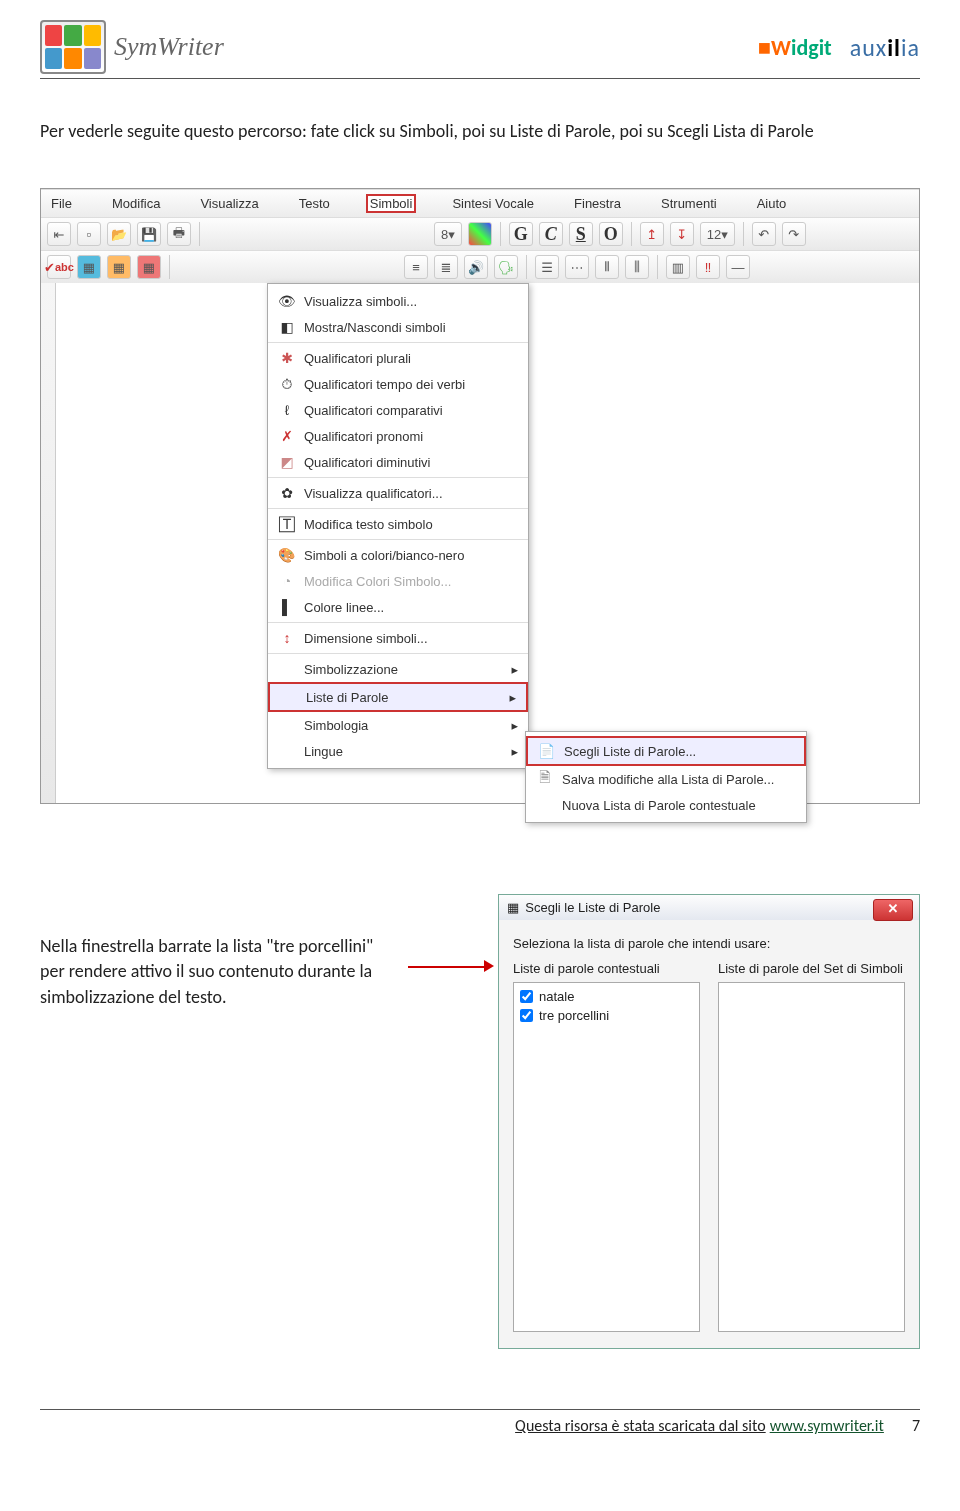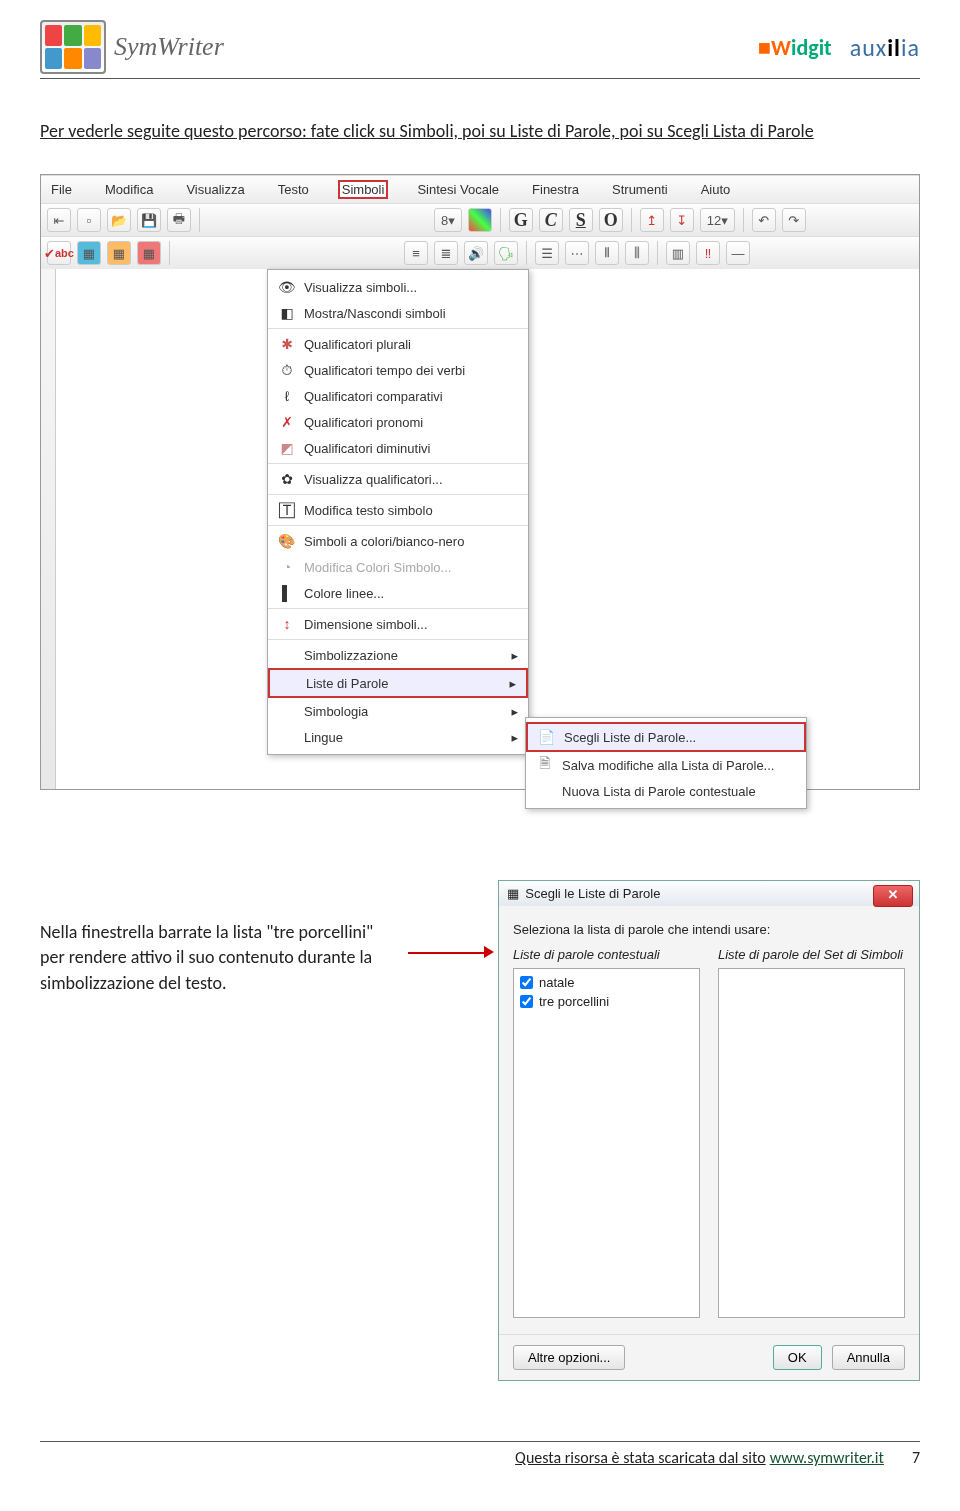--- a/index.html
+++ b/index.html
@@ -8,26 +8,26 @@
   .logo-left { display:flex; align-items:center; gap:8px;}
   .logo-box { width:56px; height:44px; background:linear-gradient(#eee,#fff); border:2px solid #888; border-radius:4px; display:grid; grid-template-columns:repeat(3,1fr); grid-template-rows:repeat(2,1fr); gap:2px; padding:3px;}
   .logo-cell { border-radius:2px; }
   .lc1{background:#e44;} .lc2{background:#4a4;} .lc3{background:#fb0;} .lc4{background:#49c;} .lc5{background:#f80;} .lc6{background:#88c;}
   .prod-name { font-size:26px; font-style:italic; color:#666; font-family: Georgia, serif;}
   .brands { display:flex; gap:18px; align-items:center;}
   .widgit { font-size:22px; font-weight:bold;}
   .widgit .w1{color:#f60;} .widgit .w2{color:#0a7;}
   .auxilia { font-size:24px; letter-spacing:1px; color:#3a6ea5; font-weight:300;}
   .auxilia .il { color:#000000; font-weight:bold;}
-  .instr { font-size:18px; margin-bottom:30px; line-height:1.4;text-decoration:underline;}
+  .instr { font-size:18px; margin-bottom:44px; line-height:1.4;}
   
   .app { border:1px solid #999; background:#f4f4f4; font-family: Tahoma, Arial, sans-serif; font-size:13px; color:#333; margin-bottom:90px;}
   .titlebar { background:linear-gradient(#fafafa,#e8e8e8); padding:4px 6px; display:flex; align-items:center; gap:6px; font-size:13px;}
   .titlebar .icon { width:16px; height:16px; display:inline-block; background:#fff; border:1px solid #aaa; }
-  .menubar { background:linear-gradient(#fdfdfd,#ececec); padding:4px 6px; display:flex; gap:25px; font-size:13px; border-top:1px solid #ddd; position:relative;}
+  .menubar { background:linear-gradient(#fdfdfd,#ececec); padding:4px 6px; display:flex; gap:32px; font-size:13px; border-top:1px solid #ddd; position:relative;}
   .mi { padding:2px 4px; cursor:default;}
   .mi.hl { border:2px solid #c33; padding:0 2px; background:#fff;}
   .toolbar { background:linear-gradient(#fdfdfd,#e9e9e9); padding:4px 6px; display:flex; gap:6px; align-items:center; border-top:1px solid #ddd; font-size:12px;}
   .tb { width:22px; height:22px; border:1px solid #ccc; border-radius:3px; background:linear-gradient(#fff,#eee); display:inline-flex; align-items:center; justify-content:center; font-size:13px; color:#555;}
   .tb.wide{width:auto; padding:0 6px;}
   .tb.big{font-family:Georgia,serif; font-weight:bold; font-size:18px; color:#333;}
   .sep{width:1px;height:24px;background:#ccc;margin:0 2px;}
   .abc{font-size:11px;color:#c33;font-weight:bold;}
   .spacer{flex:0 0 220px;}
   .appbody{display:flex; position:relative;}
@@ -53,21 +53,21 @@
   .red-head{position:absolute;left:76px;top:66px;width:0;height:0;border-left:10px solid #c00;border-top:6px solid transparent;border-bottom:6px solid transparent;}
   
   .arrow-cell{width:70px;position:relative;padding-top:80px;}
   .dialog{width:420px;border:1px solid #7a9;background:#f4f4f4;font-family:Tahoma,Arial,sans-serif;font-size:13px;}
   .dtitle{background:linear-gradient(#fdfdfd,#e4e8f0);padding:5px 8px;display:flex;align-items:center;gap:6px;position:relative;}
   .dclose{position:absolute;right:6px;top:4px;width:38px;height:20px;background:linear-gradient(#e66,#c33);border:1px solid #a22;border-radius:3px;color:#fff;text-align:center;font-weight:bold;font-size:13px;line-height:18px;}
   .dbody{padding:16px 14px;background:#f4f4f4;}
   .dlabel{margin-bottom:10px;font-size:13px;}
   .cols{display:flex;gap:18px;}
   .col{flex:1;}
-  .colhead{font-size:13px;margin-bottom:6px;font-style:italic;}
+  .colhead{font-size:13px;margin-bottom:6px;}
   .listbox{border:1px solid #aaa;background:#fff;height:340px;padding:4px 6px;font-size:13px;}
   .chk{display:flex;align-items:center;gap:6px;padding:2px 0;}
   .chk input{margin:0;}
   .dfoot{padding:10px 14px;display:flex;gap:10px;align-items:center;background:#f4f4f4;border-top:1px solid #ddd;}
   .dbtn{background:linear-gradient(#fdfdfd,#e5e5e5);border:1px solid #aaa;border-radius:3px;padding:4px 14px;font-size:13px;}
   .dfoot .sp{flex:1;}
   
   .footer{border-top:1px solid #555;margin-top:60px;padding-top:6px;display:flex;justify-content:flex-end;font-size:16px;font-family:Calibri,Arial,sans-serif;gap:8px;}
   .footer a{color:#14532d;text-decoration:underline;}
   .seg{display:flex;gap:4px;align-items:center;}
@@ -278,26 +278,20 @@
                   <span>tre porcellini</span>
                 </label>
             </div>
           </div>
           <div class="col">
             <div class="colhead">Liste di parole del Set di Simboli</div>
             <div class="listbox"></div>
           </div>
         </div>
       </div>
-      <div class="dfoot">
-        <button class="dbtn">Altre opzioni...</button>
-        <span class="sp"></span>
-        <button class="dbtn" style="border-color:#5a9;">OK</button>
-        <button class="dbtn">Annulla</button>
-      </div>
     </div>
   </div>
 
   <div class="footer">
     <span class="seg">
       <span style="text-decoration:underline;">Questa risorsa è stata scaricata dal sito </span>
       <a href="#">www.symwriter.it</a>
     </span>
     <span style="margin-left:20px;">7</span>
   </div>

